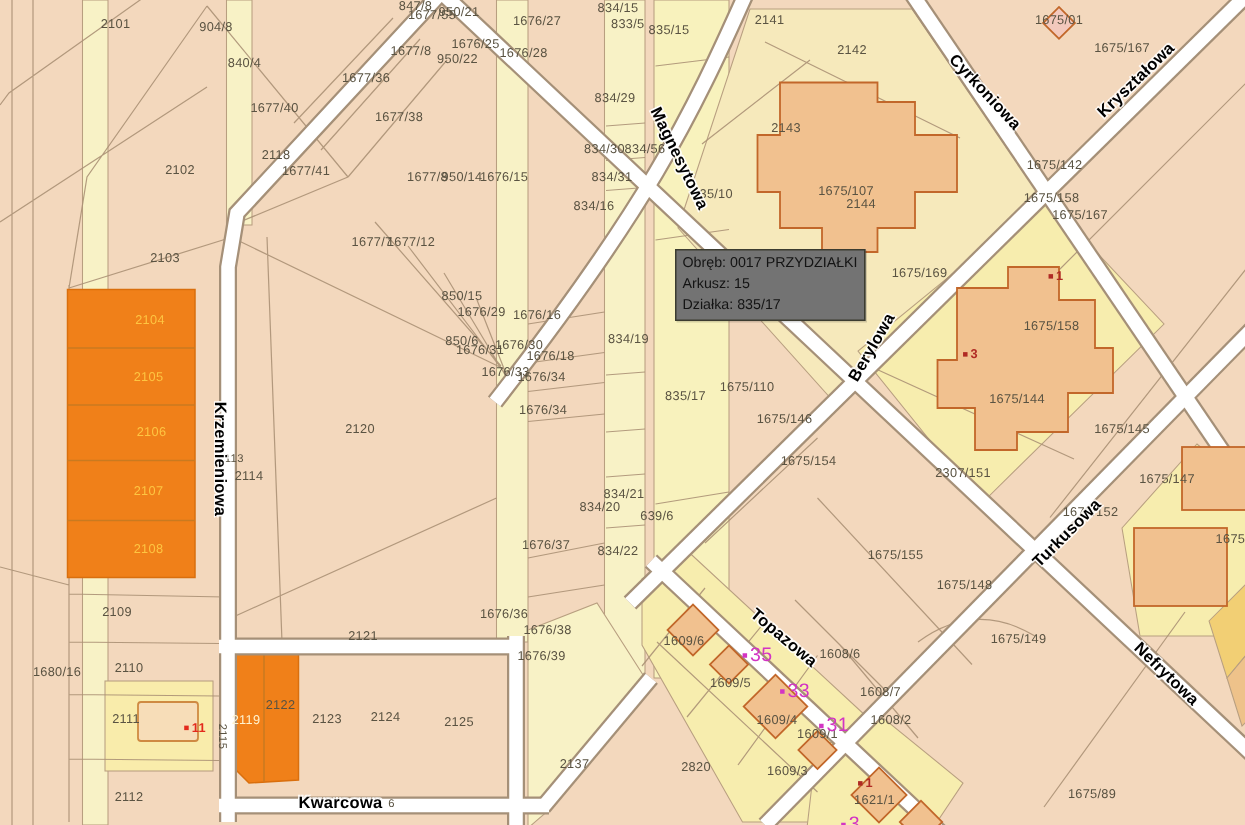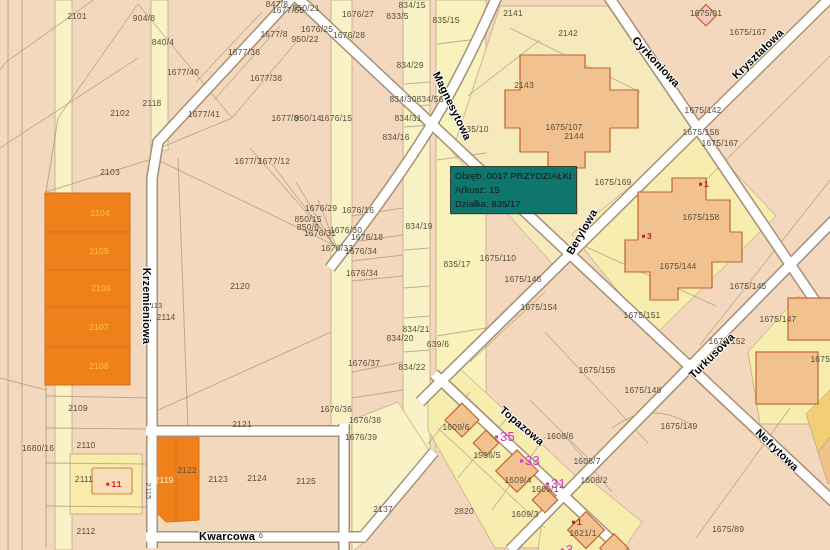--- a/index.html
+++ b/index.html
@@ -14,21 +14,21 @@
                    1px -1px 0 rgba(255,255,255,.85),-1px 1px 0 rgba(255,255,255,.85);}
   .lbl.or{color:rgba(255,204,70,.9);}
   .lbl.wh{color:#fff3d0;}
   .lbl.sm{font-size:7.5px;}
   .lbl.red{color:#e32a1c;font-weight:bold;font-size:8.5px;}
   .lbl.mag{color:#d334c4;font-weight:normal;font-size:13px;}
   .lbl.dot{color:#b02a24;font-weight:bold;font-size:8.5px;}
   .lbl.red::before,.lbl.mag::before,.lbl.dot::before{
        content:"";display:inline-block;width:3px;height:3px;background:currentColor;
        margin-right:2px;vertical-align:middle;}
-  .infobox{position:absolute;left:450px;top:166px;background:#0f766e;
+  .infobox{position:absolute;left:450px;top:166px;background:#737373;
        border:1px solid #3c3c30;padding:2px 4px 3px 4px;font-size:9.5px;
        line-height:1.45;color:#141414;white-space:nowrap;box-shadow:1px 1px 0 rgba(0,0,0,.15);}
 </style>
 </head>
 <body>
 
 <div class="stage">
   <svg width="830" height="550" viewBox="0 0 830 550">
 
     <rect x="0" y="0" width="830" height="550" fill="#f3d8bd"></rect>
@@ -117,31 +117,31 @@
       <rect x="698" y="8" width="15" height="15" transform="rotate(45 706 16)" fill="#f3c9bd"></rect>
       <rect x="92" y="468" width="40" height="26" rx="2" fill="#f7ddb8" stroke="#cf8a42"></rect>
     </g>
   </svg>
 
   <div id="labels">
       <span class="lbl" style="left: 77px; top: 16px; transform: translate(-50%, -50%) rotate(0deg);">2101</span>
       <span class="lbl" style="left: 144px; top: 18px; transform: translate(-50%, -50%) rotate(0deg);">904/8</span>
       <span class="lbl" style="left: 163px; top: 42px; transform: translate(-50%, -50%) rotate(0deg);">840/4</span>
       <span class="lbl" style="left: 183px; top: 72px; transform: translate(-50%, -50%) rotate(0deg);">1677/40</span>
-      <span class="lbl" style="left: 152px; top: 103px; transform: translate(-50%, -50%) rotate(0deg);">2118</span>
+      <span class="lbl" style="left: 184px; top: 103px; transform: translate(-50%, -50%) rotate(0deg);">2118</span>
       <span class="lbl" style="left: 120px; top: 113px; transform: translate(-50%, -50%) rotate(0deg);">2102</span>
       <span class="lbl" style="left: 110px; top: 172px; transform: translate(-50%, -50%) rotate(0deg);">2103</span>
       <span class="lbl" style="left: 204px; top: 114px; transform: translate(-50%, -50%) rotate(0deg);">1677/41</span>
       <span class="lbl" style="left: 244px; top: 52px; transform: translate(-50%, -50%) rotate(0deg);">1677/36</span>
       <span class="lbl" style="left: 266px; top: 78px; transform: translate(-50%, -50%) rotate(0deg);">1677/38</span>
       <span class="lbl" style="left: 277px; top: 4px; transform: translate(-50%, -50%) rotate(0deg);">847/8</span>
       <span class="lbl" style="left: 288px; top: 10px; transform: translate(-50%, -50%) rotate(0deg);">1677/55</span>
       <span class="lbl" style="left: 306px; top: 8px; transform: translate(-50%, -50%) rotate(0deg);">950/21</span>
       <span class="lbl" style="left: 358px; top: 14px; transform: translate(-50%, -50%) rotate(0deg);">1676/27</span>
-      <span class="lbl" style="left: 376px; top: 16px; transform: translate(-50%, -50%) rotate(0deg); padding-left: 43px;">833/5</span>
+      <span class="lbl" style="left: 397px; top: 16px; transform: translate(-50%, -50%) rotate(0deg); padding-left: 43px;">833/5</span>
       <span class="lbl" style="left: 317px; top: 29px; transform: translate(-50%, -50%) rotate(0deg);">1676/25</span>
       <span class="lbl" style="left: 274px; top: 34px; transform: translate(-50%, -50%) rotate(0deg);">1677/8</span>
       <span class="lbl" style="left: 305px; top: 39px; transform: translate(-50%, -50%) rotate(0deg);">950/22</span>
       <span class="lbl" style="left: 349px; top: 35px; transform: translate(-50%, -50%) rotate(0deg);">1676/28</span>
       <span class="lbl" style="left: 412px; top: 5px; transform: translate(-50%, -50%) rotate(0deg);">834/15</span>
       <span class="lbl" style="left: 446px; top: 20px; transform: translate(-50%, -50%) rotate(0deg);">835/15</span>
       <span class="lbl" style="left: 513px; top: 13px; transform: translate(-50%, -50%) rotate(0deg);">2141</span>
       <span class="lbl" style="left: 568px; top: 33px; transform: translate(-50%, -50%) rotate(0deg);">2142</span>
       <span class="lbl" style="left: 410px; top: 65px; transform: translate(-50%, -50%) rotate(0deg);">834/29</span>
       <span class="lbl" style="left: 524px; top: 85px; transform: translate(-50%, -50%) rotate(0deg);">2143</span>
@@ -156,21 +156,21 @@
       <span class="lbl" style="left: 748px; top: 32px; transform: translate(-50%, -50%) rotate(0deg);">1675/167</span>
       <span class="lbl" style="left: 703px; top: 110px; transform: translate(-50%, -50%) rotate(0deg);">1675/142</span>
       <span class="lbl" style="left: 701px; top: 132px; transform: translate(-50%, -50%) rotate(0deg);">1675/158</span>
       <span class="lbl" style="left: 720px; top: 143px; transform: translate(-50%, -50%) rotate(0deg);">1675/167</span>
       <span class="lbl" style="left: 613px; top: 182px; transform: translate(-50%, -50%) rotate(0deg);">1675/169</span>
       <span class="lbl" style="left: 701px; top: 217px; transform: translate(-50%, -50%) rotate(0deg);">1675/158</span>
       <span class="lbl" style="left: 678px; top: 266px; transform: translate(-50%, -50%) rotate(0deg);">1675/144</span>
       <span class="lbl" style="left: 748px; top: 286px; transform: translate(-50%, -50%) rotate(0deg);">1675/145</span>
       <span class="lbl" style="left: 248px; top: 161px; transform: translate(-50%, -50%) rotate(0deg);">1677/7</span>
       <span class="lbl" style="left: 274px; top: 161px; transform: translate(-50%, -50%) rotate(0deg);">1677/12</span>
-      <span class="lbl" style="left: 308px; top: 197px; transform: translate(-50%, -50%) rotate(0deg); margin-top: 22px;">850/15</span>
+      <span class="lbl" style="left: 308px; top: 197px; transform: translate(-50%, -50%) rotate(0deg);">850/15</span>
       <span class="lbl" style="left: 321px; top: 208px; transform: translate(-50%, -50%) rotate(0deg);">1676/29</span>
       <span class="lbl" style="left: 358px; top: 210px; transform: translate(-50%, -50%) rotate(0deg);">1676/16</span>
       <span class="lbl" style="left: 308px; top: 227px; transform: translate(-50%, -50%) rotate(0deg);">850/6</span>
       <span class="lbl" style="left: 320px; top: 233px; transform: translate(-50%, -50%) rotate(0deg);">1676/31</span>
       <span class="lbl" style="left: 346px; top: 230px; transform: translate(-50%, -50%) rotate(0deg);">1676/30</span>
       <span class="lbl" style="left: 367px; top: 237px; transform: translate(-50%, -50%) rotate(0deg);">1676/18</span>
       <span class="lbl" style="left: 337px; top: 248px; transform: translate(-50%, -50%) rotate(0deg);">1676/33</span>
       <span class="lbl" style="left: 361px; top: 251px; transform: translate(-50%, -50%) rotate(0deg);">1676/34</span>
       <span class="lbl" style="left: 362px; top: 273px; transform: translate(-50%, -50%) rotate(0deg);">1676/34</span>
       <span class="lbl" style="left: 240px; top: 286px; transform: translate(-50%, -50%) rotate(0deg);">2120</span>
@@ -180,21 +180,21 @@
       <span class="lbl" style="left: 523px; top: 279px; transform: translate(-50%, -50%) rotate(0deg);">1675/146</span>
       <span class="lbl" style="left: 539px; top: 307px; transform: translate(-50%, -50%) rotate(0deg);">1675/154</span>
       <span class="lbl" style="left: 400px; top: 299px; transform: translate(-50%, -50%) rotate(0deg); margin-top: 39px;">834/20</span>
       <span class="lbl" style="left: 416px; top: 329px; transform: translate(-50%, -50%) rotate(0deg);">834/21</span>
       <span class="lbl" style="left: 438px; top: 344px; transform: translate(-50%, -50%) rotate(0deg);">639/6</span>
       <span class="lbl sm" style="left: 154px; top: 306px; transform: translate(-50%, -50%) rotate(0deg);">2113</span>
       <span class="lbl" style="left: 166px; top: 317px; transform: translate(-50%, -50%) rotate(0deg);">2114</span>
       <span class="lbl" style="left: 285px; top: 118px; transform: translate(-50%, -50%) rotate(0deg);">1677/8</span>
       <span class="lbl" style="left: 308px; top: 118px; transform: translate(-50%, -50%) rotate(0deg);">950/14</span>
       <span class="lbl" style="left: 336px; top: 118px; transform: translate(-50%, -50%) rotate(0deg);">1676/15</span>
-      <span class="lbl" style="left: 642px; top: 315px; transform: translate(-50%, -50%) rotate(0deg);">1675/151</span>
+      <span class="lbl" style="left: 642px; top: 315px; transform: translate(-50%, -50%) rotate(0deg);">2307/151</span>
       <span class="lbl" style="left: 778px; top: 319px; transform: translate(-50%, -50%) rotate(0deg);">1675/147</span>
       <span class="lbl" style="left: 727px; top: 341px; transform: translate(-50%, -50%) rotate(0deg);">1675/152</span>
       <span class="lbl" style="left: 597px; top: 370px; transform: translate(-50%, -50%) rotate(0deg);">1675/155</span>
       <span class="lbl" style="left: 643px; top: 390px; transform: translate(-50%, -50%) rotate(0deg);">1675/148</span>
       <span class="lbl" style="left: 824px; top: 359px; transform: translate(-50%, -50%) rotate(0deg);">1675/8</span>
       <span class="lbl" style="left: 364px; top: 363px; transform: translate(-50%, -50%) rotate(0deg);">1676/37</span>
       <span class="lbl" style="left: 412px; top: 367px; transform: translate(-50%, -50%) rotate(0deg);">834/22</span>
       <span class="lbl" style="left: 336px; top: 409px; transform: translate(-50%, -50%) rotate(0deg);">1676/36</span>
       <span class="lbl" style="left: 365px; top: 420px; transform: translate(-50%, -50%) rotate(0deg);">1676/38</span>
       <span class="lbl" style="left: 361px; top: 437px; transform: translate(-50%, -50%) rotate(0deg);">1676/39</span>
@@ -207,21 +207,21 @@
       <span class="lbl sm" style="left: 148px; top: 491px; transform: translate(-50%, -50%) rotate(90deg);">2115</span>
       <span class="lbl wh" style="left: 164px; top: 480px; transform: translate(-50%, -50%) rotate(0deg);">2119</span>
       <span class="lbl" style="left: 187px; top: 470px; transform: translate(-50%, -50%) rotate(0deg);">2122</span>
       <span class="lbl" style="left: 218px; top: 479px; transform: translate(-50%, -50%) rotate(0deg);">2123</span>
       <span class="lbl" style="left: 257px; top: 478px; transform: translate(-50%, -50%) rotate(0deg);">2124</span>
       <span class="lbl" style="left: 306px; top: 481px; transform: translate(-50%, -50%) rotate(0deg);">2125</span>
       <span class="lbl" style="left: 383px; top: 509px; transform: translate(-50%, -50%) rotate(0deg);">2137</span>
       <span class="lbl" style="left: 395px; top: 556px; transform: translate(-50%, -50%) rotate(0deg);">1611</span>
       <span class="lbl" style="left: 464px; top: 511px; transform: translate(-50%, -50%) rotate(0deg);">2820</span>
       <span class="lbl" style="left: 456px; top: 427px; transform: translate(-50%, -50%) rotate(0deg);">1609/6</span>
-      <span class="lbl" style="left: 487px; top: 455px; transform: translate(-50%, -50%) rotate(0deg);">1966/5</span>
+      <span class="lbl" style="left: 487px; top: 455px; transform: translate(-50%, -50%) rotate(0deg);">1609/5</span>
       <span class="lbl" style="left: 518px; top: 480px; transform: translate(-50%, -50%) rotate(0deg);">1609/4</span>
       <span class="lbl" style="left: 545px; top: 489px; transform: translate(-50%, -50%) rotate(0deg);">1609/1</span>
       <span class="lbl" style="left: 525px; top: 514px; transform: translate(-50%, -50%) rotate(0deg);">1609/3</span>
       <span class="lbl" style="left: 560px; top: 436px; transform: translate(-50%, -50%) rotate(0deg);">1608/6</span>
       <span class="lbl" style="left: 587px; top: 461px; transform: translate(-50%, -50%) rotate(0deg);">1608/7</span>
       <span class="lbl" style="left: 594px; top: 480px; transform: translate(-50%, -50%) rotate(0deg);">1608/2</span>
       <span class="lbl" style="left: 583px; top: 533px; transform: translate(-50%, -50%) rotate(0deg);">1621/1</span>
       <span class="lbl" style="left: 679px; top: 426px; transform: translate(-50%, -50%) rotate(0deg);">1675/149</span>
       <span class="lbl" style="left: 728px; top: 529px; transform: translate(-50%, -50%) rotate(0deg);">1675/89</span>
       <span class="lbl sm" style="left: 261px; top: 536px; transform: translate(-50%, -50%) rotate(0deg);">6</span>
@@ -234,21 +234,21 @@
       <span class="lbl st" style="left: 227px; top: 536px; transform: translate(-50%, -50%) rotate(0deg);">Kwarcowa</span>
       <span class="lbl st" style="left: 452px; top: 106px; transform: translate(-50%, -50%) rotate(64deg);">Magnesytowa</span>
       <span class="lbl st" style="left: 656px; top: 62px; transform: translate(-50%, -50%) rotate(47deg);">Cyrkoniowa</span>
       <span class="lbl st" style="left: 758px; top: 54px; transform: translate(-50%, -50%) rotate(-44deg);">Kryształowa</span>
       <span class="lbl st" style="left: 582px; top: 232px; transform: translate(-50%, -50%) rotate(-60deg);">Berylowa</span>
       <span class="lbl st" style="left: 712px; top: 356px; transform: translate(-50%, -50%) rotate(-45deg);">Turkusowa</span>
       <span class="lbl st" style="left: 522px; top: 426px; transform: translate(-50%, -50%) rotate(40deg);">Topazowa</span>
       <span class="lbl st" style="left: 777px; top: 450px; transform: translate(-50%, -50%) rotate(44deg);">Nefrytowa</span>
       <span class="lbl dot" style="left: 704px; top: 184px; transform: translate(-50%, -50%) rotate(0deg);">1</span>
       <span class="lbl dot" style="left: 647px; top: 236px; transform: translate(-50%, -50%) rotate(0deg);">3</span>
-      <span class="lbl red" style="left: 114px; top: 485px; transform: translate(-50%, -50%) rotate(0deg); font-family: Liberation Mono, monospace;">11</span>
+      <span class="lbl red" style="left: 130px; top: 485px; transform: translate(-50%, -50%) rotate(0deg);">11</span>
       <span class="lbl mag" style="left: 505px; top: 436px; transform: translate(-50%, -50%) rotate(0deg);">35</span>
       <span class="lbl mag" style="left: 530px; top: 460px; transform: translate(-50%, -50%) rotate(0deg);">33</span>
       <span class="lbl mag" style="left: 556px; top: 483px; transform: translate(-50%, -50%) rotate(0deg);">31</span>
       <span class="lbl dot" style="left: 577px; top: 522px; transform: translate(-50%, -50%) rotate(0deg);">1</span>
       <span class="lbl mag" style="left: 567px; top: 549px; transform: translate(-50%, -50%) rotate(0deg);">3</span>
     </div>
 
   <div class="infobox">
     <div>Obręb: 0017 PRZYDZIAŁKI</div>
     <div>Arkusz: 15</div>

